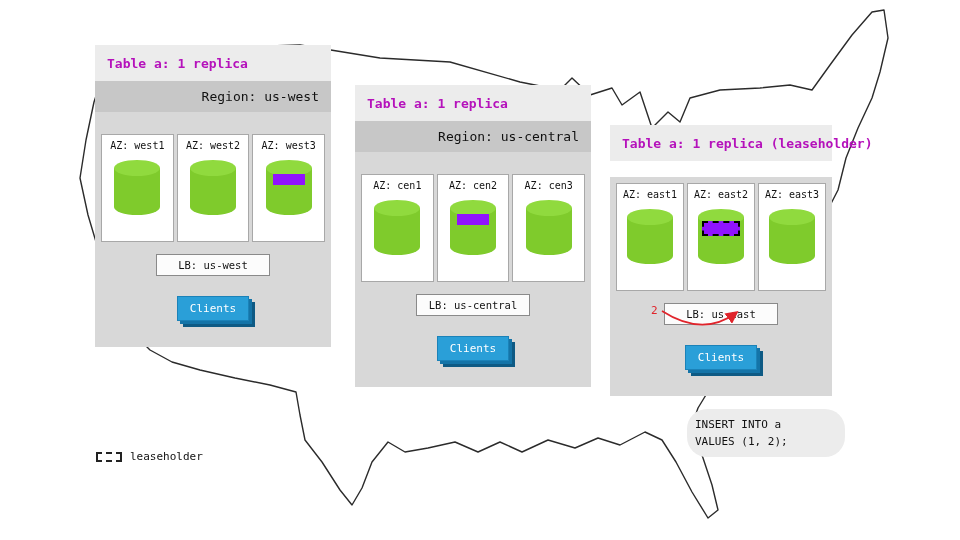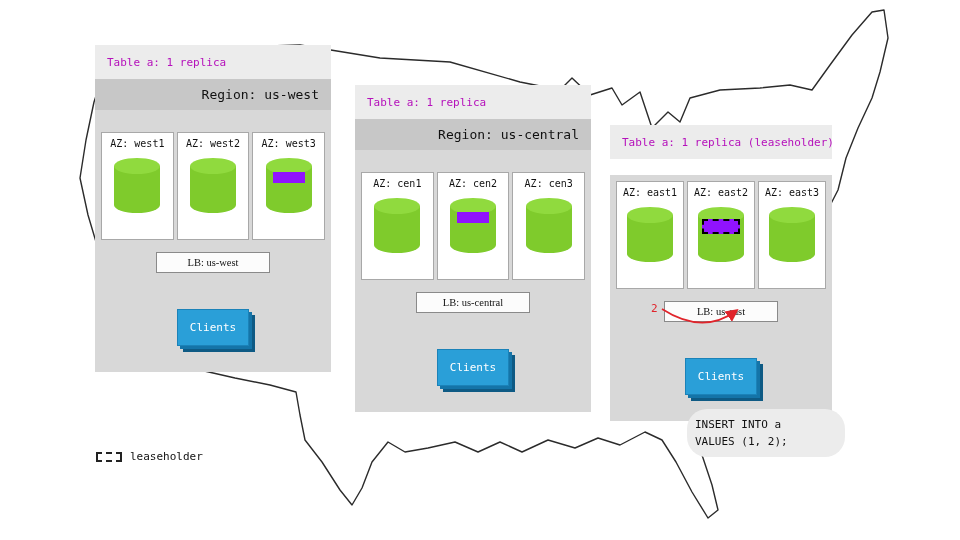--- a/index.html
+++ b/index.html
@@ -17,23 +17,24 @@
 
   
   .panel { position:absolute; z-index:2; }
   .panel-west    { left:95px;  top:45px;  width:236px; }
   .panel-central { left:355px; top:85px;  width:236px; }
   .panel-east    { left:610px; top:125px; width:222px; }
 
   .table-label {
     background:#ececec;
     color:#b511bb;
-    font-size:11px;
+    font-size:13px;
     padding:11px 8px 10px 12px;
     white-space:nowrap;
+    font-weight:bold;
   }
   .region-body {
     position:relative;
     background:#d8d8d8;
     padding-bottom:26px;
   }
   .region-title {
     background:#c7c7c7;
     font-size:13px;
     padding:8px 12px;
@@ -54,27 +55,27 @@
     position:absolute; left:50%; top:15px; transform:translateX(-50%);
     width:32px; height:11px; background:#9013fe;
   }
   .replica-rect.leaseholder {
     width:38px; height:15px; top:13px;
     border:2px dashed #000;
   }
   .lb-box {
     width:114px; margin:12px auto 0;
     background:#fcfcfc; border:1px solid #8a8a8a;
-    font-size:10.5px; text-align:center; padding:4px 0;font-family:Liberation Serif, serif;
+    font-size:10.5px; text-align:center; padding:4px 0;
   }
   .clients-btn {
-    width:72px; margin:36px auto 0;
+    width:72px; margin:20px auto 0;
     background:#2a9fd8; color:#fff;
     border:1px solid #1b82b8;
-    font-size:11px; text-align:center; padding:11px 0;
+    font-size:11px; text-align:center; padding:5px 0;
     box-shadow:3px 3px 0 #1474a8, 6px 6px 0 #0e5a84;
   }
 
   
   .arrow-svg { position:absolute; left:0; top:0; z-index:3; pointer-events:none; }
   .step-label { position:absolute; left:41px; top:127px; color:#e0242b; font-size:11px; z-index:4; }
 
   
   .sql-box {
     position:absolute; left:687px; top:409px; width:158px; z-index:2;

